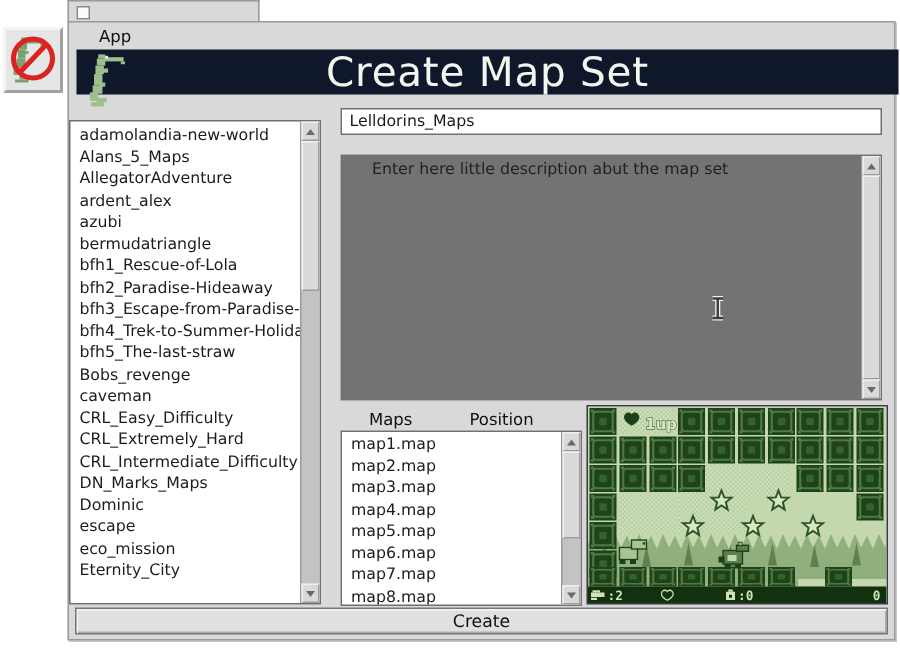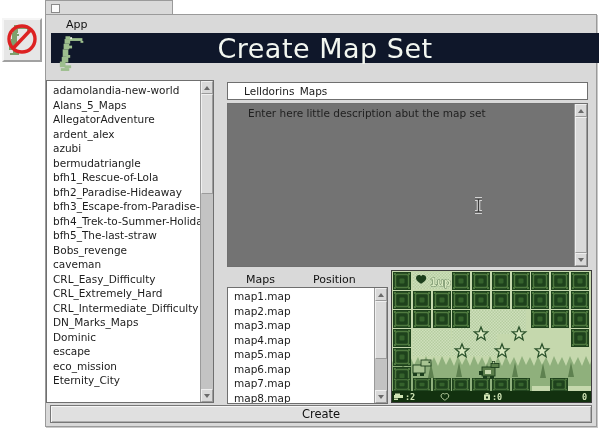--- a/index.html
+++ b/index.html
@@ -26,23 +26,23 @@
     display:flex;align-items:center;}
   .hdr-sprite{position:absolute;left:7px;top:3px;}
   .hdr-title{width:100%;text-align:center;color:#f3f7f1;font-size:27px;font-weight:500;letter-spacing:.5px;}
 
   
   .box{position:absolute;background:#ffffff;border:1px solid #6f6f6f;box-sizing:border-box;overflow:hidden;}
   #mapset-list{left:1px;top:80px;width:168px;height:323px;}
   #mapset-items{position:absolute;left:0;top:2px;right:13px;bottom:0;overflow:hidden;}
   .li{font-size:10.5px;color:#1c1c1c;line-height:14.5px;padding-left:6px;white-space:nowrap;}
 
-  #name-input{position:absolute;left:182px;top:82px;width:361px;height:18px;box-sizing:border-box;
+  #name-input{position:absolute;left:182px;top:72px;width:361px;height:18px;box-sizing:border-box;
     border:1px solid #6f6f6f;background:#fff;font-family:"DejaVu Sans","Liberation Sans",sans-serif;
-    font-size:10.5px;color:#1a1a1a;padding:1px 16px;outline:none;}
+    font-size:10.5px;color:#1a1a1a;padding:1px 5px;outline:none;}
   #desc-wrap{left:182px;top:103px;width:361px;height:164px;}
   #desc-input{position:absolute;left:0;top:0;width:346px;height:162px;border:none;resize:none;
     font-family:"DejaVu Sans","Liberation Sans",sans-serif;font-size:10.5px;color:#1f1f1f;
     padding:3px 20px;outline:none;background:#737373;box-sizing:border-box;}
 
   #maps-menubar{position:absolute;left:182px;top:271px;width:161px;height:16px;display:flex;align-items:center;}
   #maps-list{left:182px;top:287px;width:161px;height:117px;}
   #maps-items{position:absolute;left:0;top:1px;right:12px;bottom:0;overflow:hidden;}
 
   

